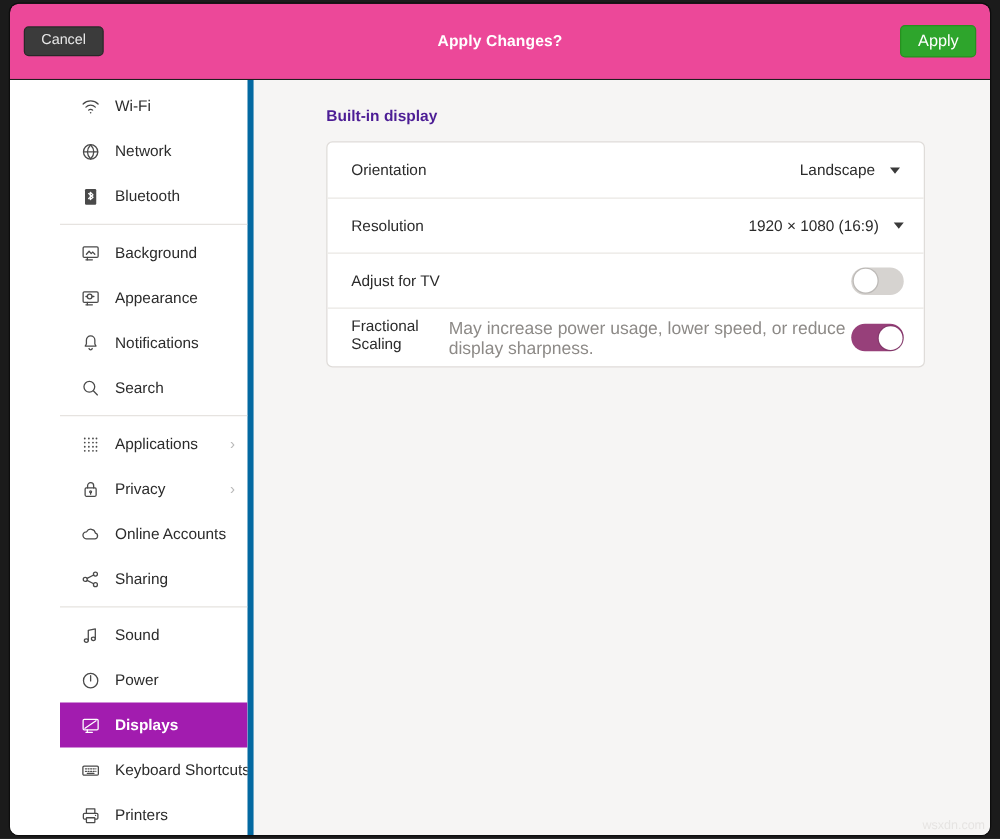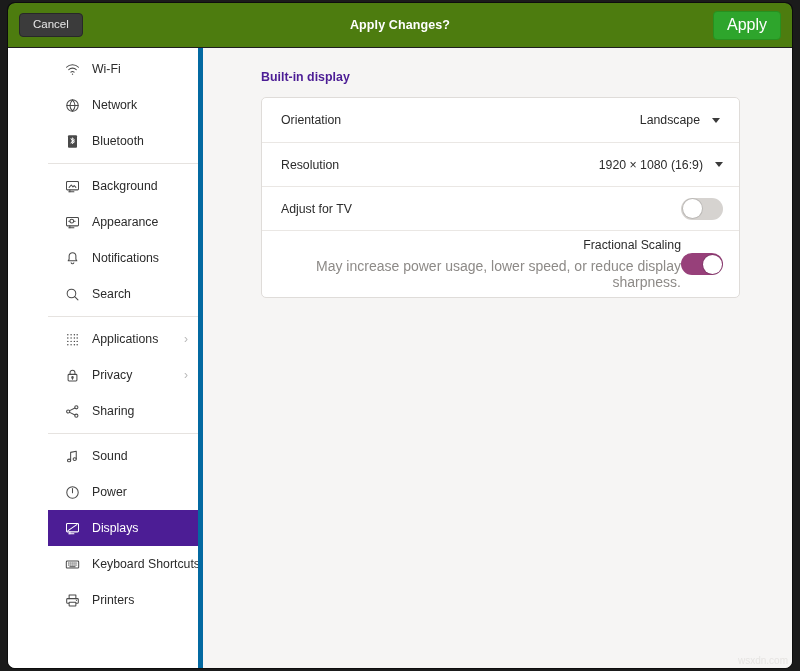--- a/index.html
+++ b/index.html
@@ -14,22 +14,22 @@
     left: 8px; top: 3px;
     width: 784px; height: 665px;
     border-radius: 7px;
     overflow: hidden;
     display: flex;
     flex-direction: column;
     box-shadow: 0 0 0 1px #0d0d0d;
   }
   
   .titlebar {
-    height: 45px;
-    background: #4d7c0f;
+    height: 61px;
+    background: #ec4899;
     border-bottom: 1px solid #1f1f1f;
     display: flex;
     align-items: center;
     padding: 0 11px;
     position: relative;
     flex: 0 0 auto;
     border-radius: 7px 7px 0 0;
   }
   .titlebar .title {
     position: absolute;
@@ -55,21 +55,21 @@
     cursor: pointer;
   }
   .btn-apply {
     position: relative;
     z-index: 2;
     margin-left: auto;
     background: #2ea52c;
     color: #ffffff;
     border: 1px solid #27901f;
     border-radius: 4px;
-    font-size: 16px;
+    font-size: 13px;
     padding: 5px 13px 6px;
     font-family: "Liberation Sans", sans-serif;
     line-height: 1;
     cursor: pointer;
   }
   
   .body {
     flex: 1 1 auto;
     display: flex;
     min-height: 0;
@@ -107,21 +107,21 @@
     font-size: 12.3px;
     color: #2b2b2b;
     white-space: nowrap;
   }
   .side-item .chev {
     margin-left: auto;
     color: #b9b9b9;
     font-size: 12px;
     line-height: 1;
   }
-  .side-item.selected { background: #4c1d95; }
+  .side-item.selected { background: #a21caf; font-weight: bold; }
   .side-item.selected .lbl { color: #ffffff; }
   .side-item.selected .ic { color: #ffffff; }
   .side-sep {
     height: 1px;
     background: #e6e3e0;
     margin: 4px 0 4px 0;
   }
   
   .main {
     flex: 1 1 auto;
@@ -204,21 +204,21 @@
     padding: 7px 0 8px;
     width: 60px;
     text-align: center;
     border-left: 1px solid #ddd9d6;
     cursor: pointer;
     background: #ffffff;
   }
   .seg:first-child { border-left: none; }
   .seg.active { background: #cfcccb; }
   
-  .rowtext { display: flex; flex-direction: column; gap: 6px; text-align: right; }
+  .rowtext { display: flex; gap: 6px; }
   .rowtext .sub {
     font-size: 14px;
     color: #8d8a87;
   }
   .row.tall { min-height: 47px; padding-top: 7px; padding-bottom: 7px; }
   .watermark {
     position: absolute;
     right: 4px; bottom: 2px;
     font-size: 10px;
     color: #e6e4e2;
@@ -345,20 +345,28 @@
               <circle cx="8" cy="10" r=".8"></circle>
               <path d="M8 10.8v1.3"></path>
             </svg>
           </span>
           <span class="lbl">Privacy</span>
           <span class="chev">›</span>
         </div>
         <div class="side-item">
           <span class="ic">
             <svg width="15" height="15" viewBox="0 0 16 16" fill="none" stroke="currentColor" stroke-width="1.1" stroke-linecap="round" stroke-linejoin="round">
+              <path d="M4.3 11.8a3 3 0 0 1 .3-6 4 4 0 0 1 7.5 1.1 2.5 2.5 0 0 1-.5 4.9z"></path>
+            </svg>
+          </span>
+          <span class="lbl">Online Accounts</span>
+        </div>
+        <div class="side-item">
+          <span class="ic">
+            <svg width="15" height="15" viewBox="0 0 16 16" fill="none" stroke="currentColor" stroke-width="1.1" stroke-linecap="round" stroke-linejoin="round">
               <circle cx="12.1" cy="3.5" r="1.7"></circle>
               <circle cx="12.1" cy="12.5" r="1.7"></circle>
               <circle cx="3.4" cy="8" r="1.7"></circle>
               <path d="M5 7.1l5.6-2.8M5 8.9l5.6 2.8"></path>
             </svg>
           </span>
           <span class="lbl">Sharing</span>
         </div>
         <div class="side-sep"></div>
         <div class="side-item">

